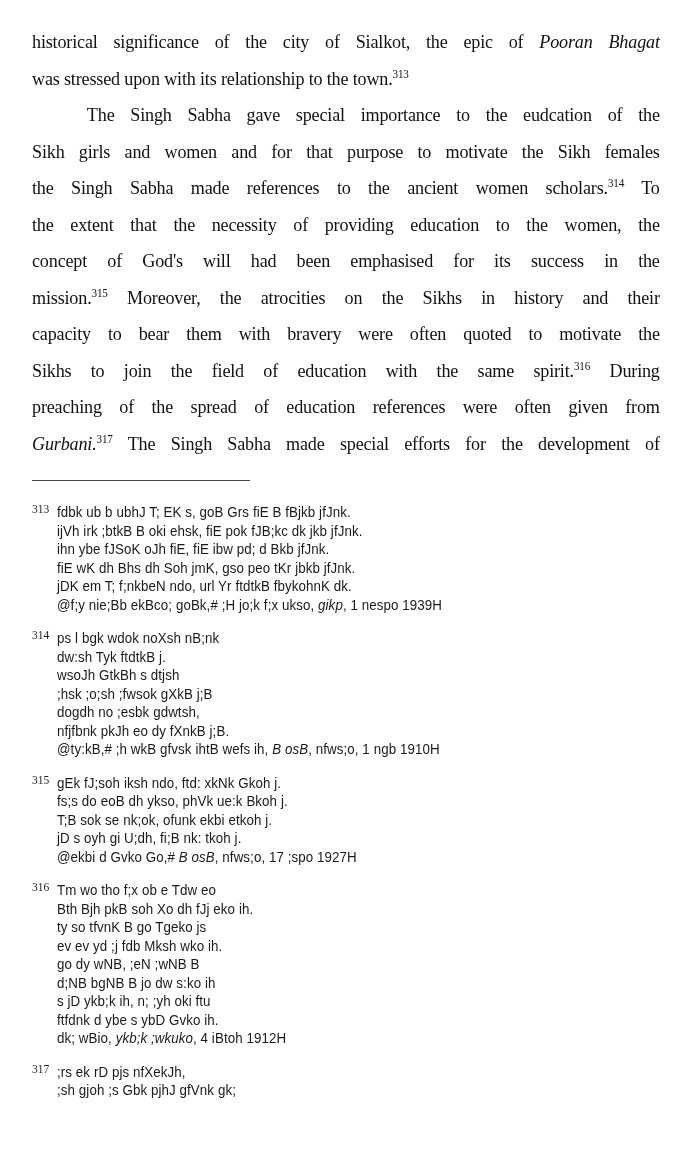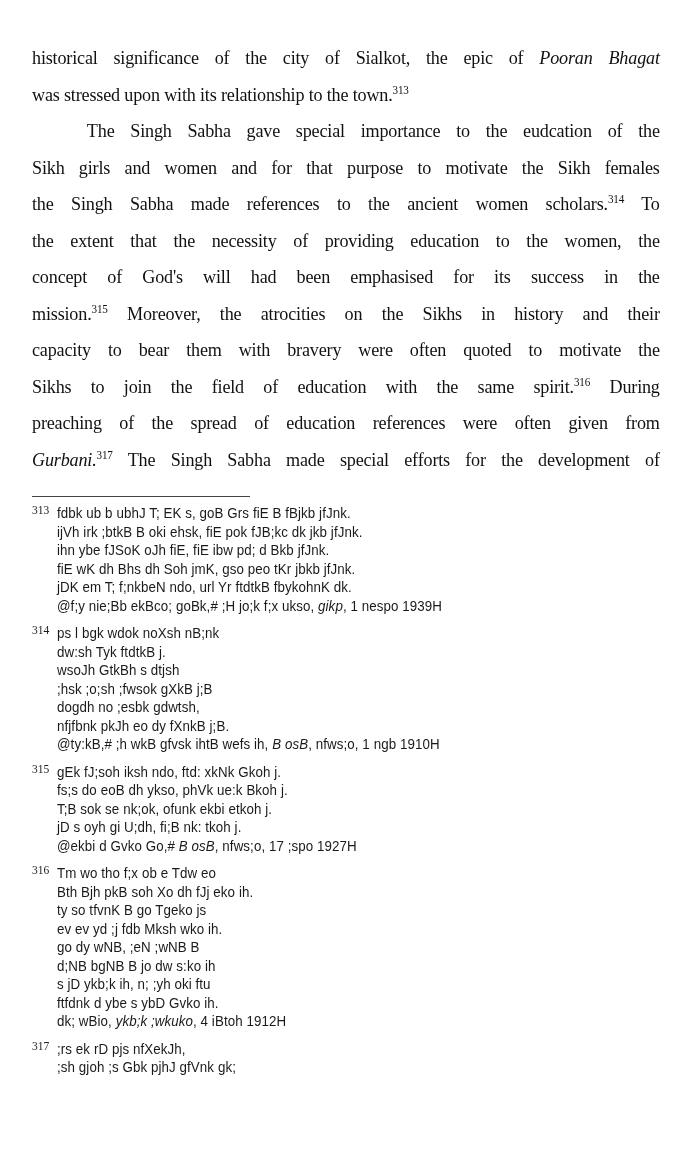--- a/index.html
+++ b/index.html
@@ -1,17 +1,17 @@
 <!DOCTYPE html>
 <html><head>
 <meta charset="utf-8">
 <style>
   html, body { margin: 0; padding: 0; background: #ffffff; }
   body { width: 700px; height: 1164px; position: relative; overflow: hidden; color: #111; }
-  .page { position: absolute; left: 0; top: 16px; width: 700px; height: 1000px; }
+  .page { position: absolute; left: 0; top: 0; width: 700px; height: 1000px; }
   .body-text {
     position: absolute; left: 32px; top: 0; width: 628px;
     font-family: "Liberation Serif", serif; font-size: 19.5px;
     letter-spacing: -0.2px; transform: scaleX(0.93); transform-origin: left top;
   }
   .line {
     height: 36.5px; line-height: 36.5px; white-space: nowrap;
     text-align: justify; text-align-last: justify; width: 675px;
   }
   .line.first { margin-top: 24px; }
@@ -24,21 +24,21 @@
   }
   .footnotes {
     position: absolute; left: 32px; top: 488px; width: 640px;
     font-family: "Liberation Sans", sans-serif; font-size: 15.5px; color: #1a1a1a;
   }
   .fn { position: relative; margin-bottom: 9px; }
   .fn-num {
     position: absolute; left: 0; top: 0;
     font-family: "Liberation Serif", serif; font-size: 11.5px;
   }
-  .fn-lines { padding-left: 25px; }
+  .fn-lines { padding-left: 25px; margin-top: 15px; }
   .fn-line {
     height: 18.5px; line-height: 18.5px; white-space: nowrap;
     transform: scaleX(0.86); transform-origin: left center;
     letter-spacing: 0.1px;
   }
   .fn-line .it { font-style: italic; }
 </style>
 </head>
 <body>
 

